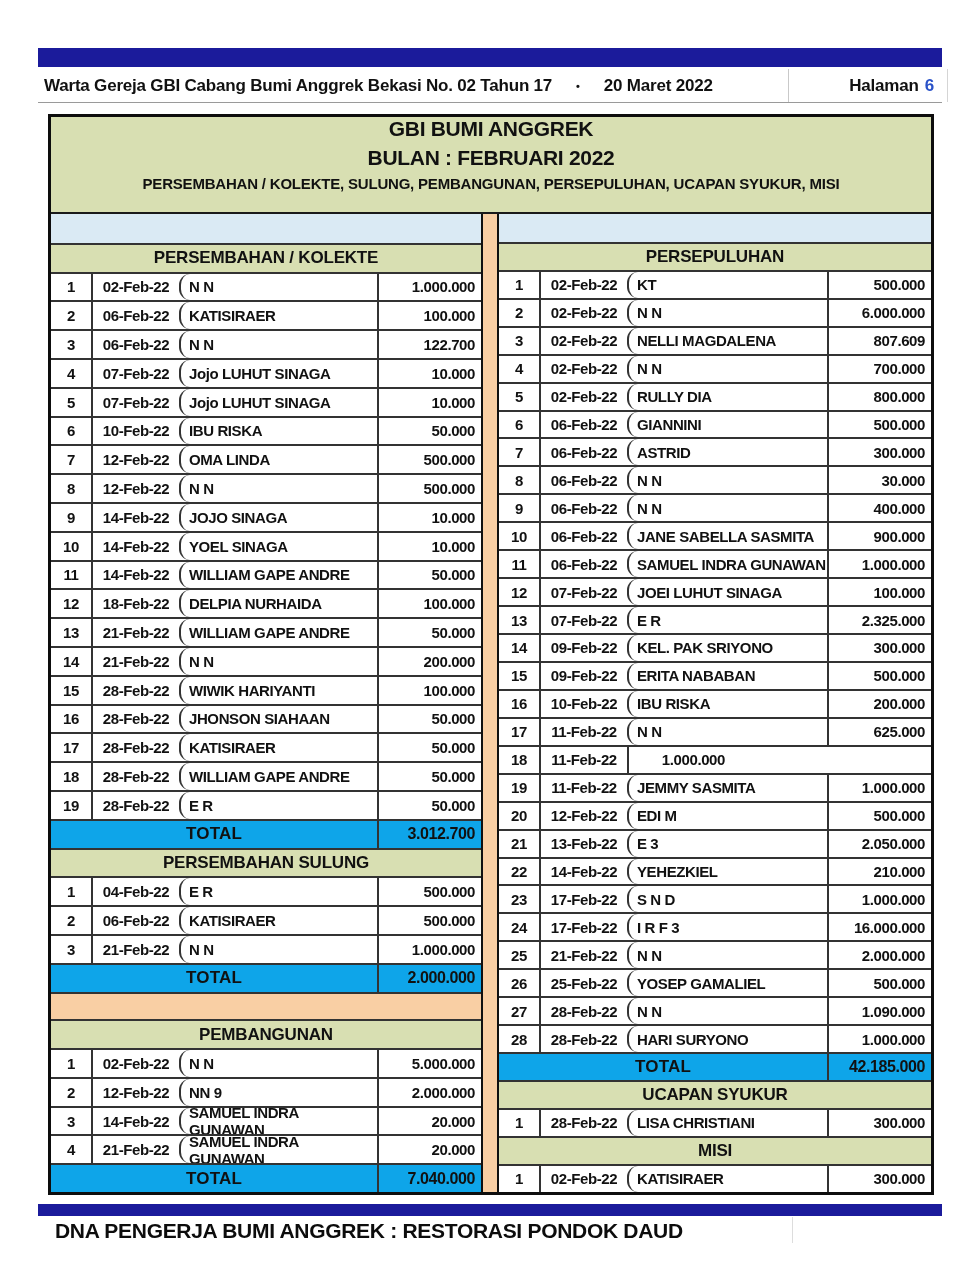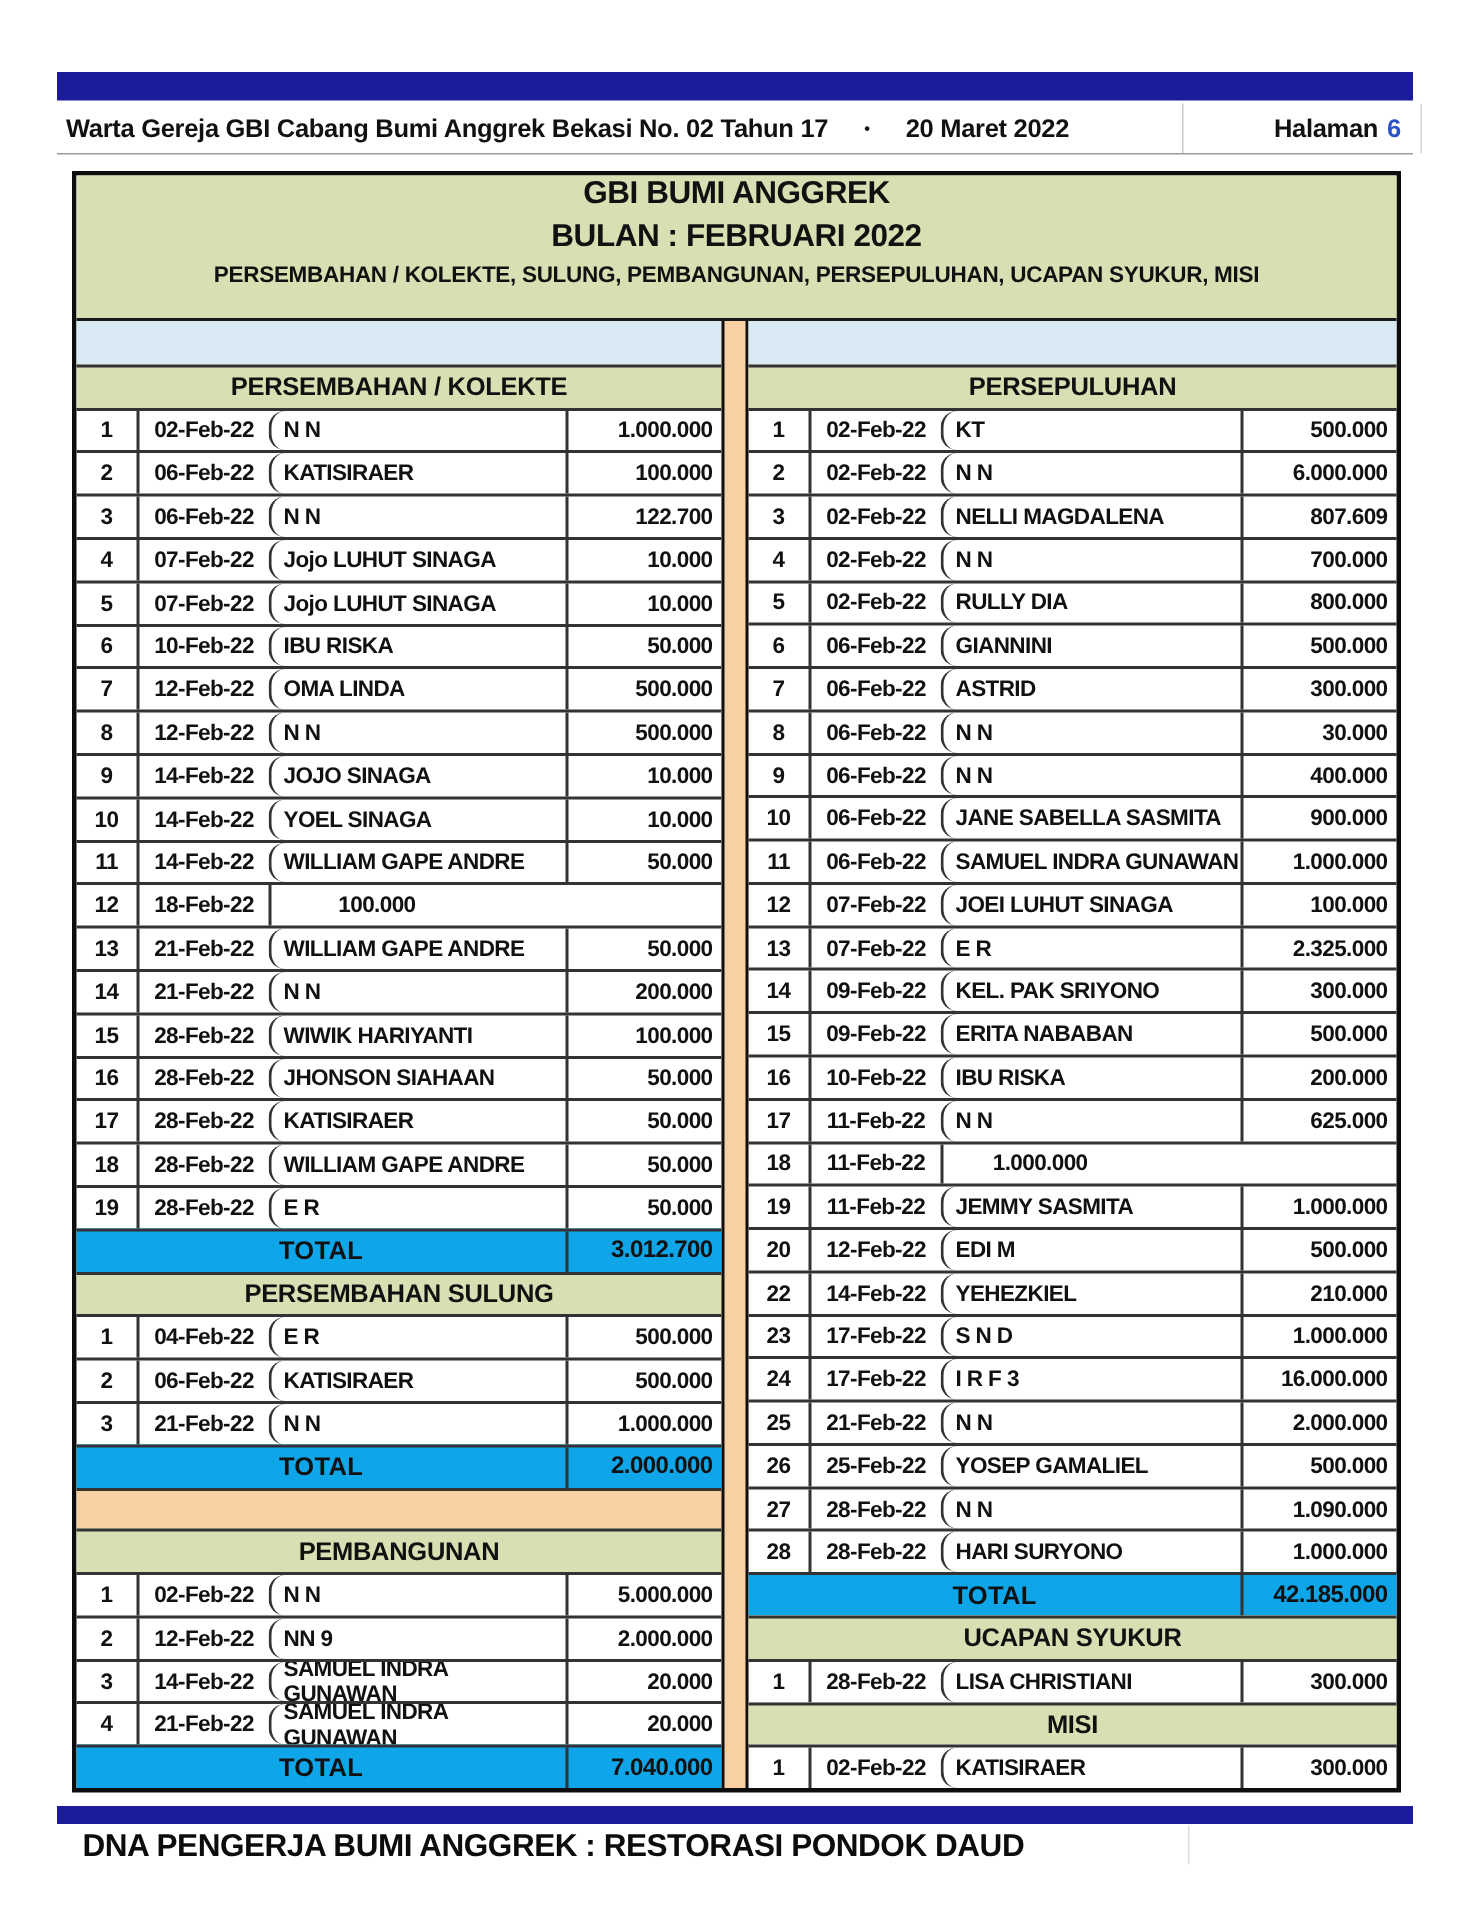--- a/index.html
+++ b/index.html
@@ -182,20 +182,21 @@
           </div>
           <div class="row">
             <div class="cell c-no">11</div>
             <div class="cell c-tgl">14-Feb-22</div>
             <div class="cell c-nama">WILLIAM GAPE ANDRE</div>
             <div class="cell c-jml">50.000</div>
           </div>
           <div class="row">
             <div class="cell c-no">12</div>
             <div class="cell c-tgl">18-Feb-22</div>
+            <div class="cell c-nama">DELPIA NURHAIDA</div>
             <div class="cell c-jml">100.000</div>
           </div>
           <div class="row">
             <div class="cell c-no">13</div>
             <div class="cell c-tgl">21-Feb-22</div>
             <div class="cell c-nama">WILLIAM GAPE ANDRE</div>
             <div class="cell c-jml">50.000</div>
           </div>
           <div class="row">
             <div class="cell c-no">14</div>
@@ -415,20 +416,26 @@
             <div class="cell c-nama">JEMMY SASMITA</div>
             <div class="cell c-jml">1.000.000</div>
           </div>
           <div class="row">
             <div class="cell c-no">20</div>
             <div class="cell c-tgl">12-Feb-22</div>
             <div class="cell c-nama">EDI M</div>
             <div class="cell c-jml">500.000</div>
           </div>
           <div class="row">
+            <div class="cell c-no">21</div>
+            <div class="cell c-tgl">13-Feb-22</div>
+            <div class="cell c-nama">E 3</div>
+            <div class="cell c-jml">2.050.000</div>
+          </div>
+          <div class="row">
             <div class="cell c-no">22</div>
             <div class="cell c-tgl">14-Feb-22</div>
             <div class="cell c-nama">YEHEZKIEL</div>
             <div class="cell c-jml">210.000</div>
           </div>
           <div class="row">
             <div class="cell c-no">23</div>
             <div class="cell c-tgl">17-Feb-22</div>
             <div class="cell c-nama">S N D</div>
             <div class="cell c-jml">1.000.000</div>

